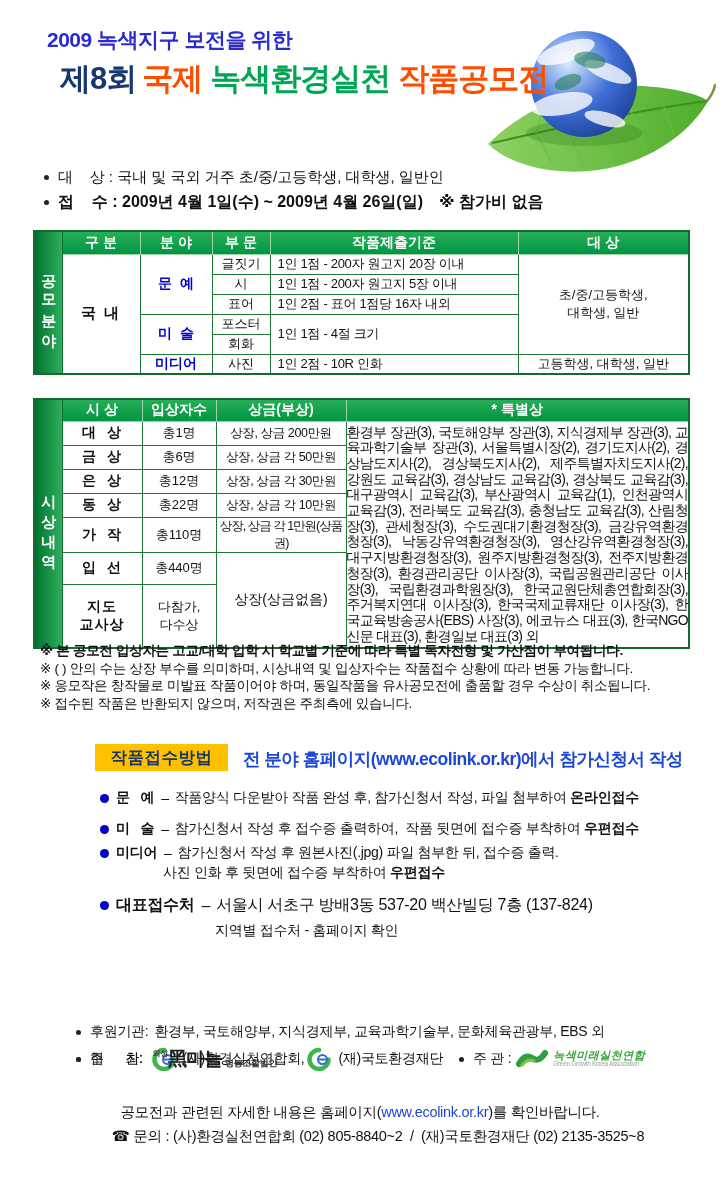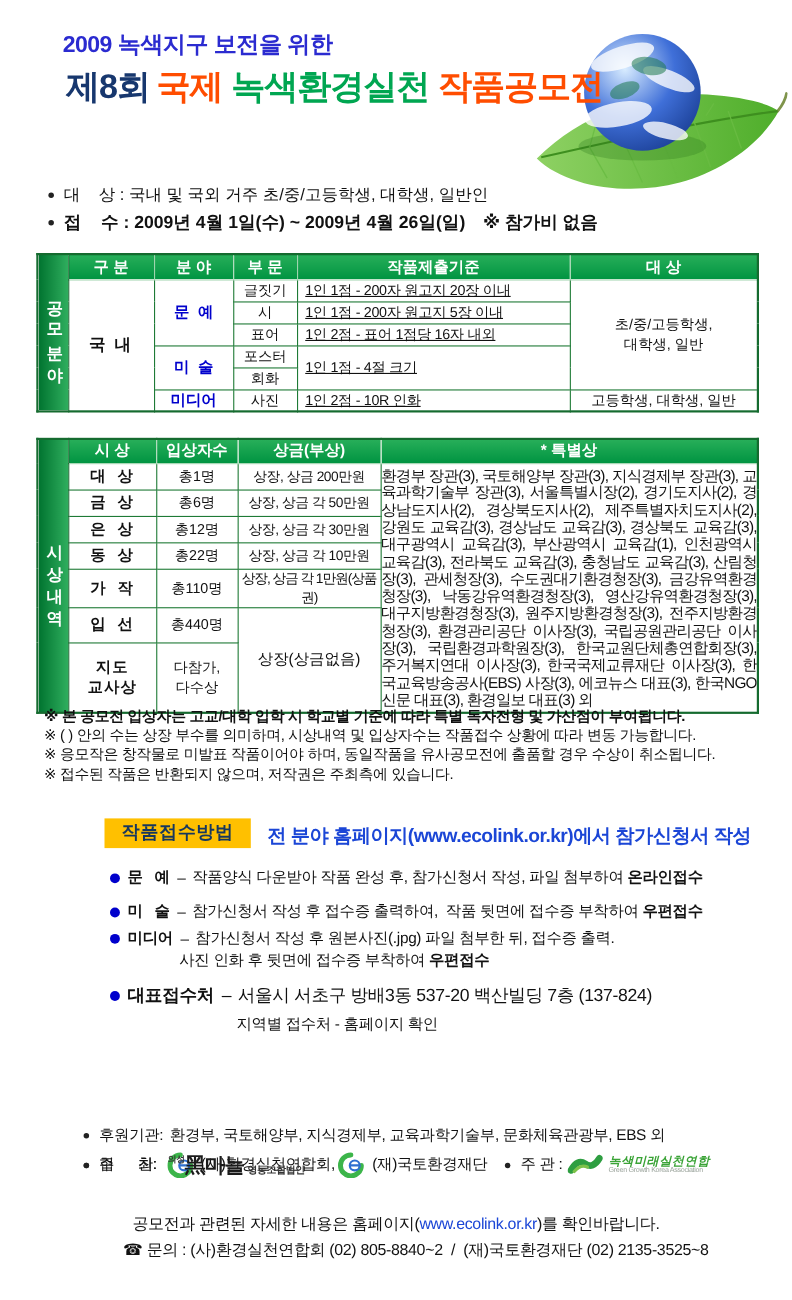--- a/index.html
+++ b/index.html
@@ -7,21 +7,21 @@
   .page {
     position:relative; width:720px; height:1182px; margin:0 auto;
     background:#ffffff; overflow:hidden;
     font-family:"Liberation Sans","DejaVu Sans",sans-serif; color:#111;
   }
   .ws { white-space:pre-wrap; }
   .prl { white-space:pre-line; }
 
   
   .hero { position:absolute; left:478px; top:2px; z-index:0; }
-  .eyebrow { position:absolute; left:57px; top:26px; z-index:2;
+  .eyebrow { position:absolute; left:47px; top:26px; z-index:2;
     font-size:21px; font-weight:bold; color:#2b2bd0; letter-spacing:-0.5px; }
   .title { position:absolute; left:60px; top:58px; z-index:2;
     font-size:31px; font-weight:bold; letter-spacing:-1px; white-space:nowrap; }
   .title .t1 { color:#17376e; margin-right:6px; }
   .title .t2 { color:#ff4d00; margin-right:8px; }
   .title .t3 { color:#00a651; margin-right:8px; }
   .title .t4 { color:#ff4d00; }
   .quote { position:absolute; left:92px; top:116px; z-index:2;
     font-family:"DejaVu Serif","Liberation Serif",serif;
     font-size:18px; font-weight:bold; color:#13131f; letter-spacing:0.5px; }
@@ -44,21 +44,21 @@
     writing-mode:vertical-rl; text-orientation:upright; letter-spacing:5px; padding:4px 0; }
   .t1 { top:230px; }
   .t1 tr { height:20px; }
   .t1 tr.hr { height:23px; }
   .t2 { top:398px; }
   .t2 tr { height:24px; }
   .t2 tr.hr { height:22px; }
   .t2 tr.tall { height:64px; }
   td.region { font-weight:bold; font-size:15px; letter-spacing:2px; }
   td.field { color:#0000cc; font-weight:bold; font-size:14px; }
-  td.crit { text-align:left; padding-left:7px; letter-spacing:-0.3px;text-decoration:underline; }
+  td.crit { text-align:left; padding-left:7px; letter-spacing:-0.3px; }
   td.aname { font-weight:bold; font-size:14px; letter-spacing:1px; }
   td.prize { font-size:12.5px; letter-spacing:-0.4px; }
   td.special { text-align:left; vertical-align:top; padding:3px 0;
     font-size:14px; line-height:15.7px; letter-spacing:-0.7px; text-align:justify; }
 
   
   .notes { position:absolute; left:40px; top:642px; font-size:13.5px; line-height:17.5px; letter-spacing:-0.3px; }
   .notes .n0 { font-weight:bold; }
 
   

